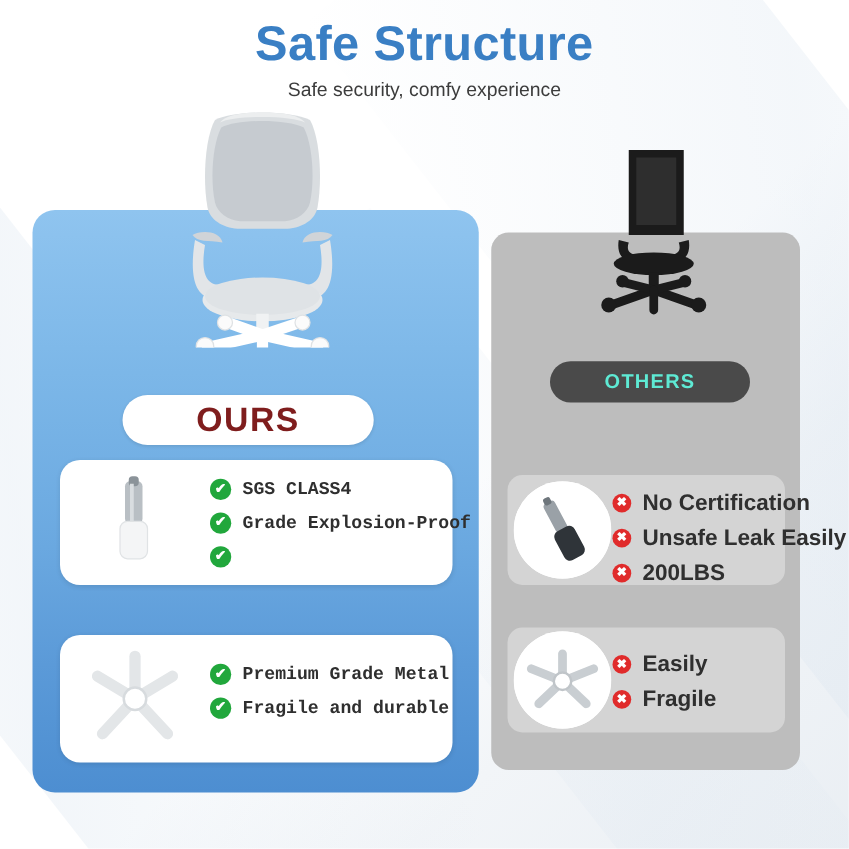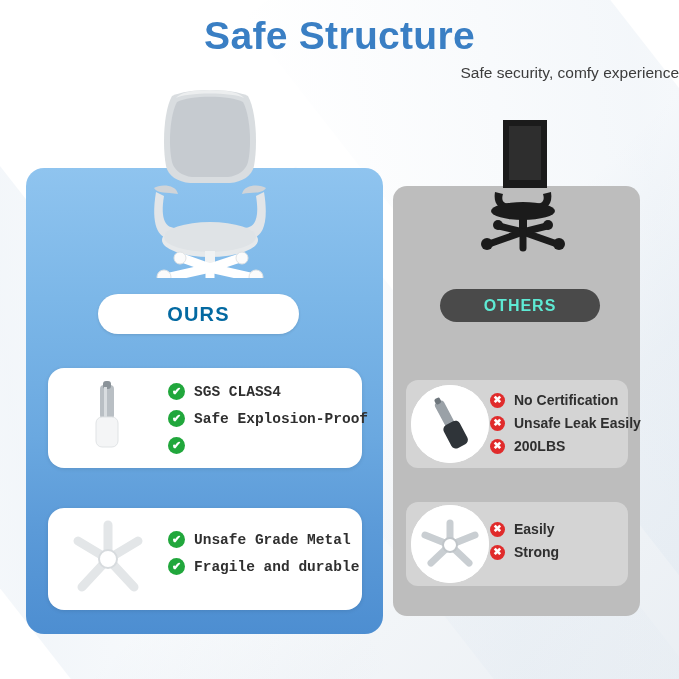--- a/index.html
+++ b/index.html
@@ -42,21 +42,21 @@
     font-size: 39px;
     font-weight: bold;
     color: #3a7fc4;
     letter-spacing: .3px;
   }
   .subtitle {
     position: absolute;
     top: 64px;
     left: 0;
     width: 679px;
-    text-align: right;
+    text-align: center;
     font-size: 15.5px;
     color: #3c3c3c;
   }
 
   
   .panel-ours {
     position: absolute;
     left: 26px;
     top: 168px;
     width: 357px;
@@ -87,31 +87,31 @@
     left: 455px;
     top: 118px;
     width: 130px;
     height: 140px;
   }
 
   
   .pill-ours {
     position: absolute;
     left: 98px;
-    top: 294px;
+    top: 316px;
     width: 201px;
     height: 40px;
     background: #ffffff;
     border-radius: 20px;
     display: flex;
     align-items: center;
     justify-content: center;
-    font-size: 20px;
-    font-weight: bold;
-    color: #0369a1;
+    font-size: 27px;
+    font-weight: bold;
+    color: #7f1d1d;
     letter-spacing: 1.2px;
     box-shadow: 0 1px 3px rgba(0,0,0,.12);
   }
   .pill-others {
     position: absolute;
     left: 440px;
     top: 289px;
     width: 160px;
     height: 33px;
     background: #4a4a4a;
@@ -196,21 +196,21 @@
     font-size: 10px;
   }
   .feat-text-ours {
     font-size: 14.5px;
     color: #2f2f2f;
     font-weight: bold;
     white-space: nowrap;
     font-family: Liberation Mono, monospace;
   }
   .feat-text-others {
-    font-size: 14px;
+    font-size: 18px;
     color: #2f2f2f;
     font-weight: bold;
     white-space: nowrap;
     text-align: center;
   }
 </style>
 </head>
 <body>
 
 <div class="page">
@@ -297,21 +297,21 @@
       <rect x="44" y="16" width="3" height="30" fill="#d9dde0"></rect>
     </svg>
   </div>
   <div class="feature-list ours1">
     <div class="feat-row">
       <span class="mark ok">✔</span>
       <span class="feat-text-ours">SGS CLASS4</span>
     </div>
     <div class="feat-row">
       <span class="mark ok">✔</span>
-      <span class="feat-text-ours">Safe Explosion-Proof</span>
+      <span class="feat-text-ours">Grade Explosion-Proof</span>
     </div>
     <div class="feat-row">
       <span class="mark ok">✔</span>
     </div>
   </div>
 
   <div class="card-ours c2"></div>
   <div class="thumb ours2">
     <svg viewBox="0 0 96 96" width="96" height="96">
       <rect x="0" y="0" width="96" height="96" fill="#ffffff"></rect>
@@ -321,21 +321,21 @@
         <line x1="48" y1="48" x2="22" y2="76"></line>
         <line x1="48" y1="48" x2="74" y2="76"></line>
         <line x1="48" y1="48" x2="48" y2="14"></line>
       </g>
       <circle cx="48" cy="48" r="9" fill="#ffffff" stroke="#d7dbde" stroke-width="2"></circle>
     </svg>
   </div>
   <div class="feature-list ours2">
     <div class="feat-row">
       <span class="mark ok">✔</span>
-      <span class="feat-text-ours">Unsafe Grade Metal</span>
+      <span class="feat-text-ours">Premium Grade Metal</span>
     </div>
     <div class="feat-row">
       <span class="mark ok">✔</span>
       <span class="feat-text-ours">Fragile and durable</span>
     </div>
   </div>
 
   <div class="card-others c1"></div>
   <div class="thumb oth1">
     <svg viewBox="0 0 78 78" width="78" height="78">
@@ -376,17 +376,17 @@
       <circle cx="39" cy="40" r="7" fill="#ffffff" stroke="#c0c5c9" stroke-width="2"></circle>
     </svg>
   </div>
   <div class="feature-list oth2">
     <div class="feat-row">
       <span class="mark no">✖</span>
       <span class="feat-text-others">Easily</span>
     </div>
     <div class="feat-row">
       <span class="mark no">✖</span>
-      <span class="feat-text-others">Strong</span>
+      <span class="feat-text-others">Fragile</span>
     </div>
   </div>
 
 </div>
 
 </body></html>

